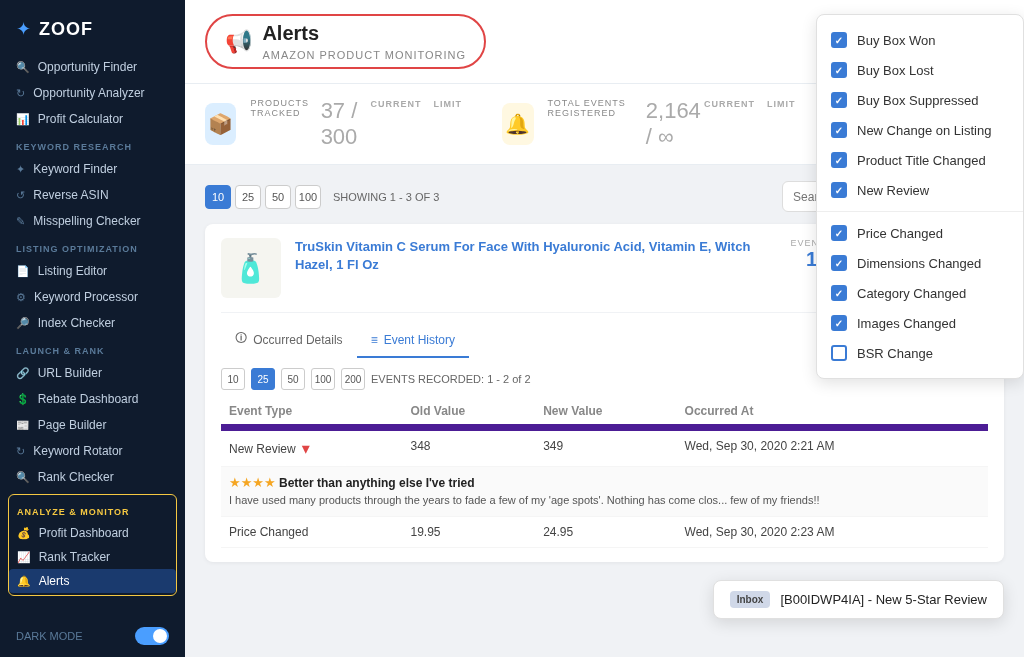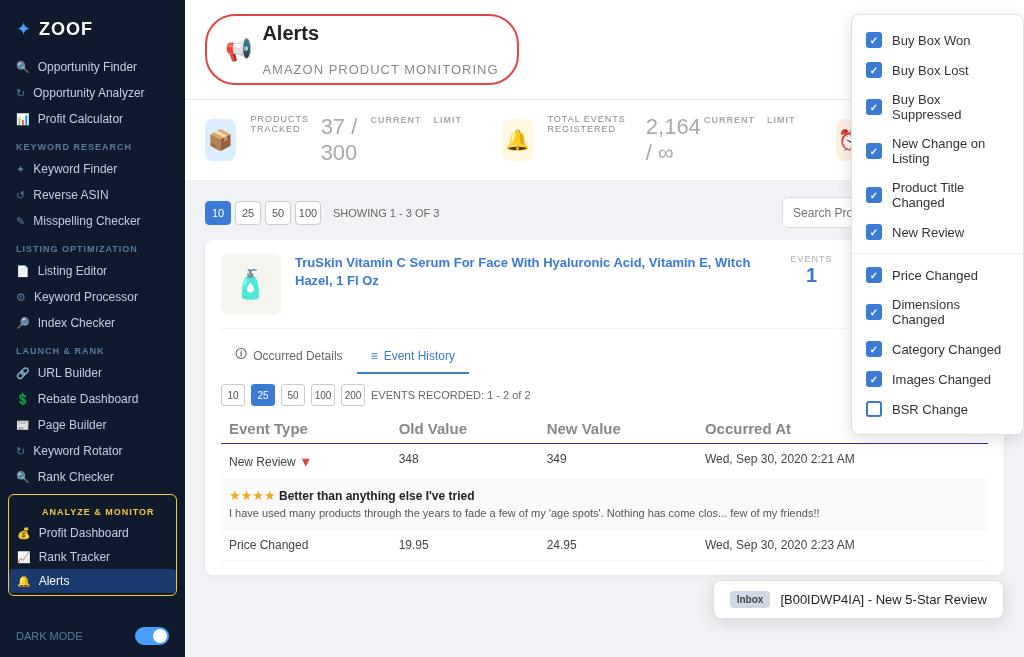--- a/index.html
+++ b/index.html
@@ -61,21 +61,20 @@
 
     .analyze-section {
       border: 1.5px solid #f5c842;
       border-radius: 6px;
       margin: 4px 8px;
       padding: 2px 0;
     }
     .analyze-section .sidebar-section-title {
       color: #f5c842;
       padding-left: 8px;
-      margin-left: 25px;
     }
     .analyze-section .sidebar-item { padding: 5px 8px; }
     .alerts-item {
       background: #1a3a6e !important;
       border-radius: 4px;
     }
     .alerts-item .item-left span { color: #fff; }
 
     .dark-mode-row {
       display: flex;
@@ -130,21 +129,21 @@
     .alerts-title-box {
       border: 2.5px solid #e04545;
       border-radius: 30px;
       padding: 6px 18px;
       display: flex;
       align-items: center;
       gap: 10px;
     }
     .megaphone-icon { font-size: 22px; color: #333; }
     .alerts-title { font-size: 20px; font-weight: 700; color: #222; }
-    .alerts-subtitle { font-size: 13px; color: #888; letter-spacing: 1px; text-transform: uppercase; display: block; margin-top: 17px; }
+    .alerts-subtitle { font-size: 11px; color: #888; letter-spacing: 1px; text-transform: uppercase; display: block; margin-top: 4px; }
 
     .add-product-btn {
       background: #3a7bd5;
       color: #fff;
       border: none;
       border-radius: 6px;
       padding: 9px 16px;
       font-size: 13px;
       font-weight: 600;
       cursor: pointer;
@@ -329,25 +328,25 @@
       font-size: 10px;
       cursor: pointer;
       color: #555;
     }
     .events-ps-btn.active { background: #3a7bd5; color: #fff; border-color: #3a7bd5; }
     .events-showing { font-size: 11px; color: #666; }
 
     .events-table { width: 100%; border-collapse: collapse; }
     .events-table th {
       text-align: left;
-      font-size: 15px;
+      font-size: 12px;
       font-weight: 600;
       color: #888;
       padding: 6px 8px;
-      border-bottom: 1px solid #4c1d95;
+      border-bottom: 7px solid #4c1d95;
     }
     .events-table td {
       padding: 8px 8px;
       font-size: 12px;
       color: #444;
       border-bottom: 1px solid #f5f5f5;
       vertical-align: top;
     }
     .event-type-cell {
       display: flex;
@@ -392,21 +391,21 @@
 
     
     .dropdown-overlay {
       position: absolute;
       top: 14px;
       right: 0;
       background: #fff;
       border: 1px solid #e0e0e0;
       border-radius: 8px;
       padding: 10px 0;
-      width: 173px;
+      width: 208px;
       box-shadow: 0 4px 16px rgba(0,0,0,0.12);
       z-index: 20;
     }
     .dropdown-item {
       display: flex;
       align-items: center;
       gap: 10px;
       padding: 7px 14px;
       font-size: 13px;
       color: #333;

